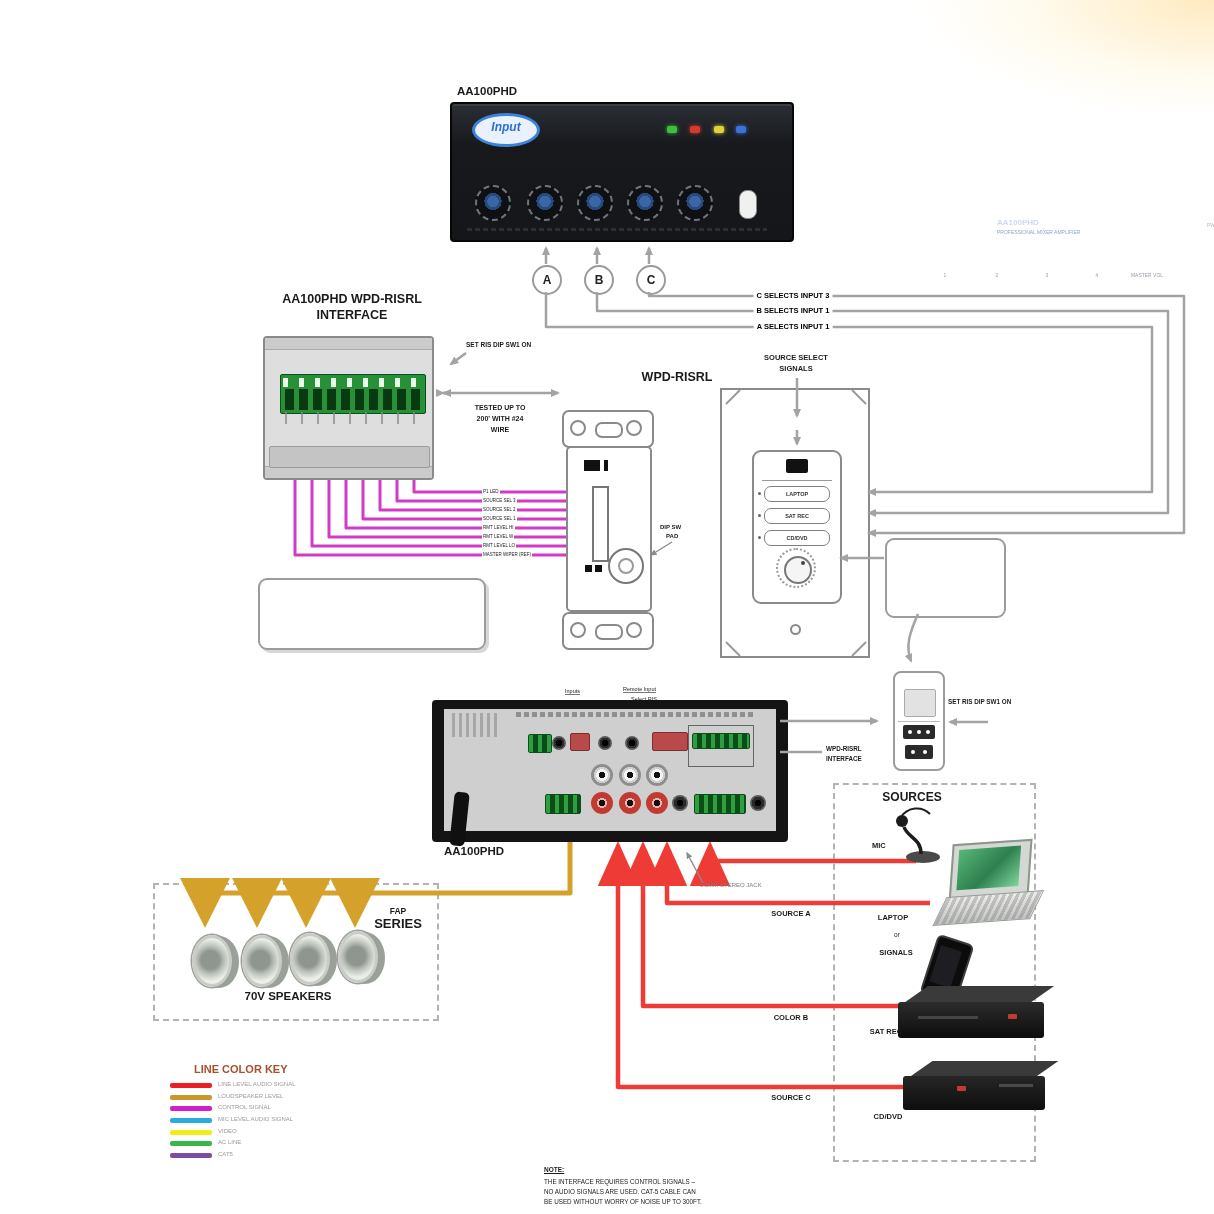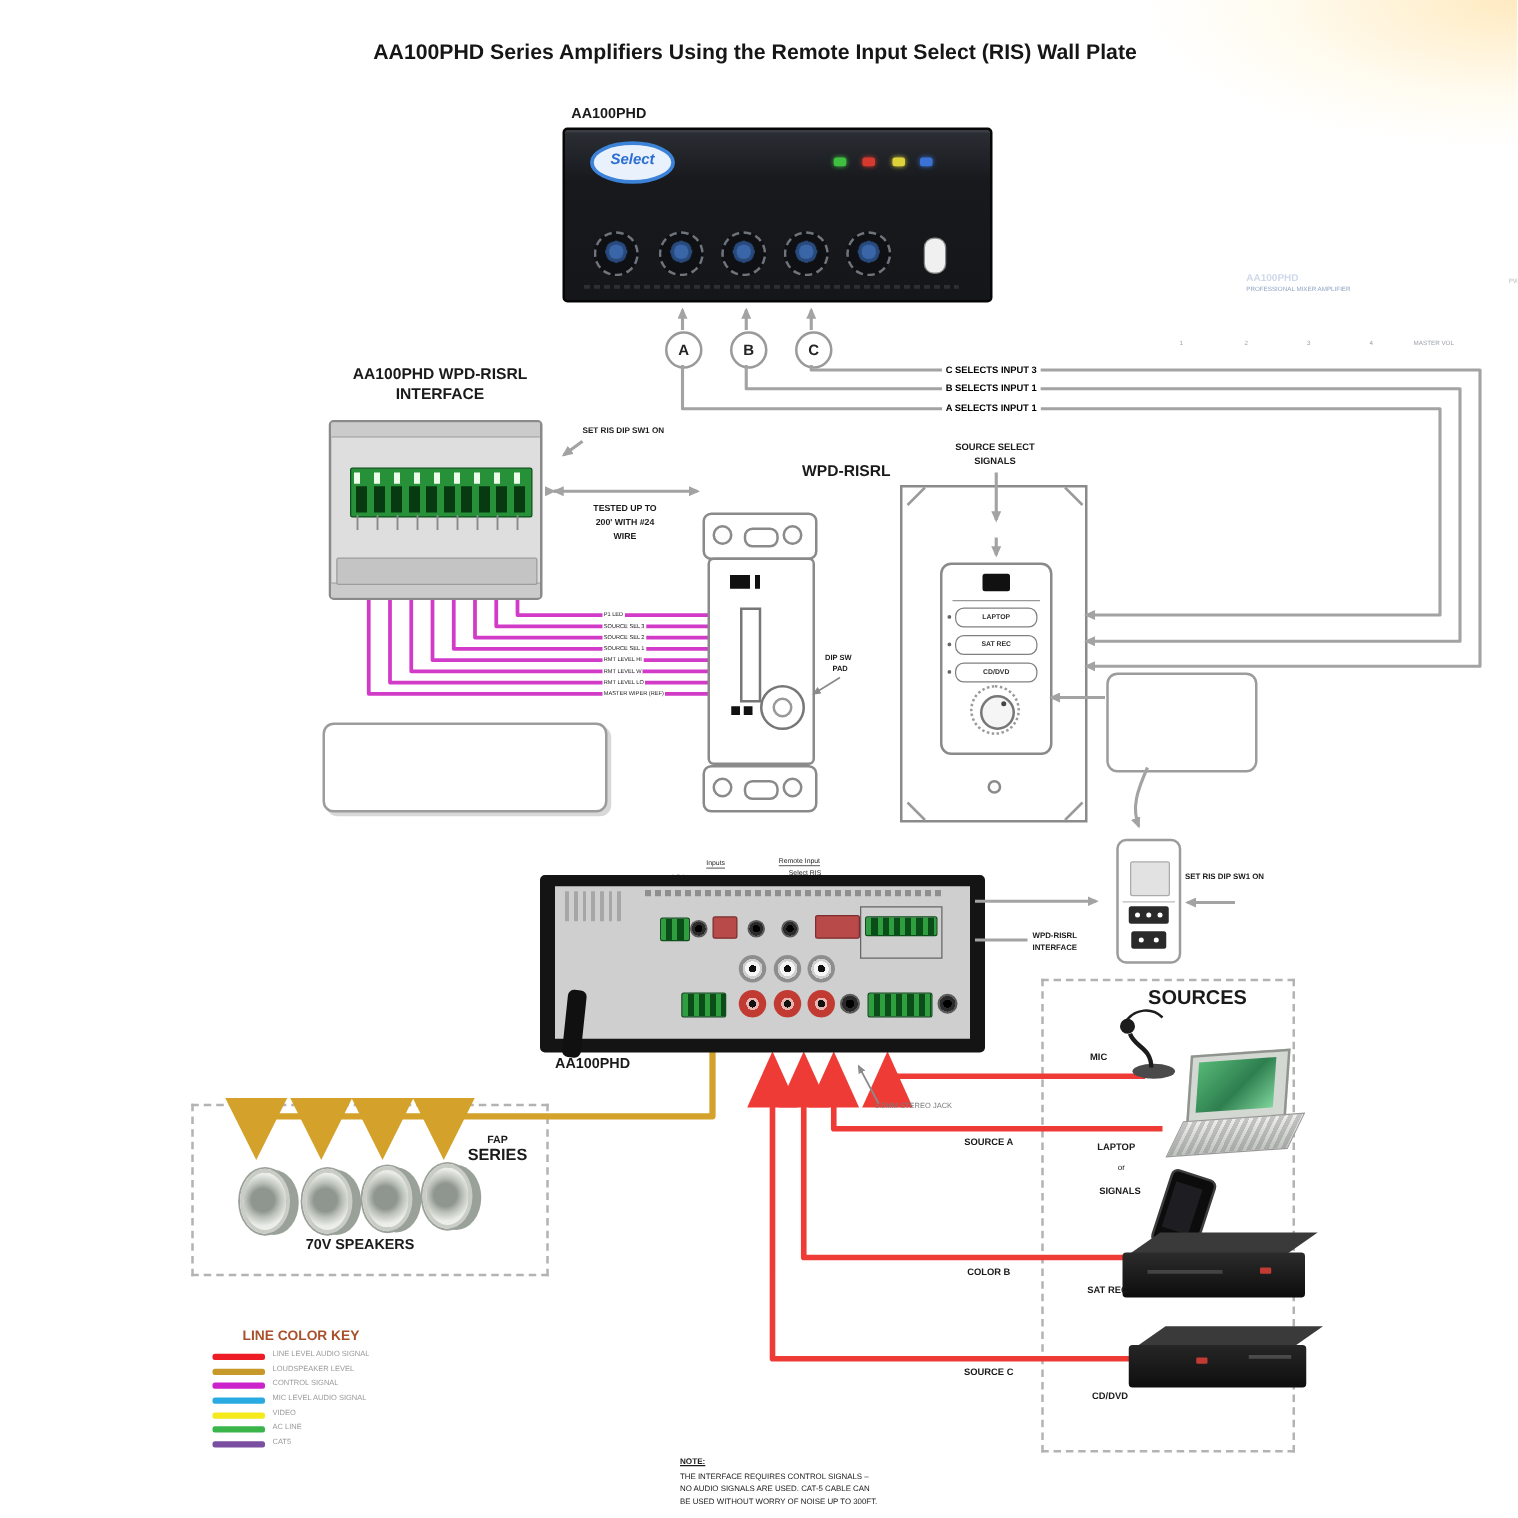--- a/index.html
+++ b/index.html
@@ -32,21 +32,20 @@
   .tinyprint{position:absolute;background:repeating-linear-gradient(90deg,#5a5a5a 0 5px,transparent 5px 8px);opacity:.55;}
 </style>
 </head>
 <body>
 
 <div class="page">
 
   <div class="abs" style="right:0;top:0;width:330px;height:150px;z-index:0;
               background:radial-gradient(ellipse 430px 170px at 100% 0%,rgba(255,190,60,.32),rgba(255,225,130,.12) 45%,rgba(255,255,255,0) 70%);"></div>
 
-  <div class="txt b c" style="left:604px;top:32px;font-size:17px;color:#161616;">AA100PHD  Series Amplifiers Using the Remote Input Select (RIS) Wall Plate</div>
 
   <svg class="abs" width="1214" height="1214" style="left:0;top:0;z-index:1;">
     <defs>
       <marker id="ar" markerWidth="11" markerHeight="9" refX="8" refY="4.5" orient="auto">
           <path d="M0,0 L10,4.5 L0,9 z" fill="#ef3b36"></path>
         </marker>
       <marker id="au" markerWidth="11" markerHeight="10" refX="8" refY="5" orient="auto">
           <path d="M0,0 L10,5 L0,10 z" fill="#d4a22a"></path>
         </marker>
     </defs>
@@ -74,21 +73,21 @@
       <path d="M257,893 L257,918" marker-end="url(#au)"></path>
       <path d="M306,893 L306,918" marker-end="url(#au)"></path>
       <path d="M355,893 L355,918" marker-end="url(#au)"></path>
     </g>
   </svg>
 
   <div class="txt b" style="left:457px;top:85px;font-size:11.5px;">AA100PHD</div>
   <div class="abs" style="left:450px;top:102px;width:340px;height:136px;z-index:2;border:2px solid #060606;border-radius:4px;
               background:linear-gradient(180deg,#2b2e34,#17191d 30%,#141619);box-shadow:inset 0 2px 0 rgba(255,255,255,.08);">
     <div class="abs" style="left:20px;top:9px;width:62px;height:28px;border:3px solid #3b82d8;border-radius:50%;background:#e9f1fd;
-                text-align:center;font-size:12px;line-height:23px;font-style:italic;font-weight:bold;color:#2c6fd0;">Select</div>
+                text-align:center;font-size:12px;line-height:23px;font-style:italic;font-weight:bold;color:#2c6fd0;">Input</div>
     <div class="txt b" style="left:545px;top:114px;font-size:8px;color:#cfd9ea;">AA100PHD</div>
     <div class="txt" style="left:545px;top:125px;font-size:5px;color:#8fa3c4;">PROFESSIONAL MIXER AMPLIFIER</div>
 
     <div class="abs" style="left:215px;top:22px;width:10px;height:7px;border-radius:2px;background:#3fbf3f;box-shadow:0 0 4px #3fbf3f;"></div>
     <div class="abs" style="left:238px;top:22px;width:10px;height:7px;border-radius:2px;background:#d63a2e;box-shadow:0 0 4px #d63a2e;"></div>
     <div class="abs" style="left:262px;top:22px;width:10px;height:7px;border-radius:2px;background:#ddd23a;box-shadow:0 0 4px #ddd23a;"></div>
     <div class="abs" style="left:284px;top:22px;width:10px;height:7px;border-radius:2px;background:#3a72d6;box-shadow:0 0 4px #3a72d6;"></div>
     <div class="txt" style="left:755px;top:118px;font-size:5px;color:#bbb;">PWR</div>
 
     <div class="txt c" style="left:493px;top:168px;font-size:5px;color:#9aa0a8;">1</div>
@@ -263,21 +262,21 @@
   <div class="spk" style="left:242px;top:935px;"></div>
   <div class="spk-rim" style="left:297px;top:934px;"></div>
   <div class="spk" style="left:290px;top:933px;"></div>
   <div class="spk-rim" style="left:345px;top:932px;"></div>
   <div class="spk" style="left:338px;top:931px;"></div>
   <div class="txt b c" style="left:398px;top:906px;font-size:8.5px;">FAP</div>
   <div class="txt b c" style="left:398px;top:916px;font-size:13px;">SERIES</div>
   <div class="txt b c" style="left:288px;top:990px;font-size:11.5px;">70V SPEAKERS</div>
 
   <div class="dashbox" style="left:833px;top:783px;width:199px;height:375px;"></div>
-  <div class="txt b c" style="left:958px;top:790px;font-size:16px;">SOURCES</div>
+  <div class="txt b c" style="left:912px;top:790px;font-size:12px;">SOURCES</div>
 
   <div class="txt b" style="left:872px;top:841px;font-size:7.5px;">MIC</div>
   <div class="abs" style="left:906px;top:851px;width:34px;height:12px;background:#4a4a4a;border-radius:50%;z-index:2;"></div>
 
   <div class="abs" style="left:938px;top:842px;width:100px;height:95px;z-index:2;transform:rotate(-4deg);">
     <div class="abs" style="left:14px;top:0;width:76px;height:52px;background:#d4d8d3;border:2px solid #8f958e;transform:skewX(-8deg);">
       <div class="abs" style="left:5px;top:4px;width:62px;height:40px;background:linear-gradient(135deg,#57b877,#2e7f4f 55%,#7fd49b);"></div>
     </div>
     <div class="abs" style="left:0;top:52px;width:96px;height:26px;background:linear-gradient(#ededec,#bfc3bf);border:1px solid #999;transform:skewX(-30deg);
                 background-image:repeating-linear-gradient(90deg,rgba(120,120,120,.35) 0 4px,transparent 4px 7px),linear-gradient(#ededec,#bfc3bf);"></div>

